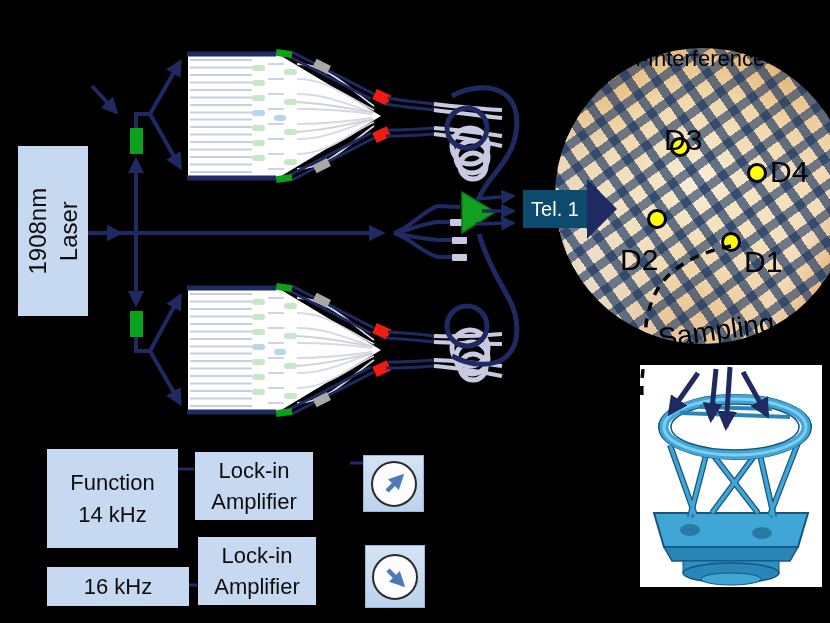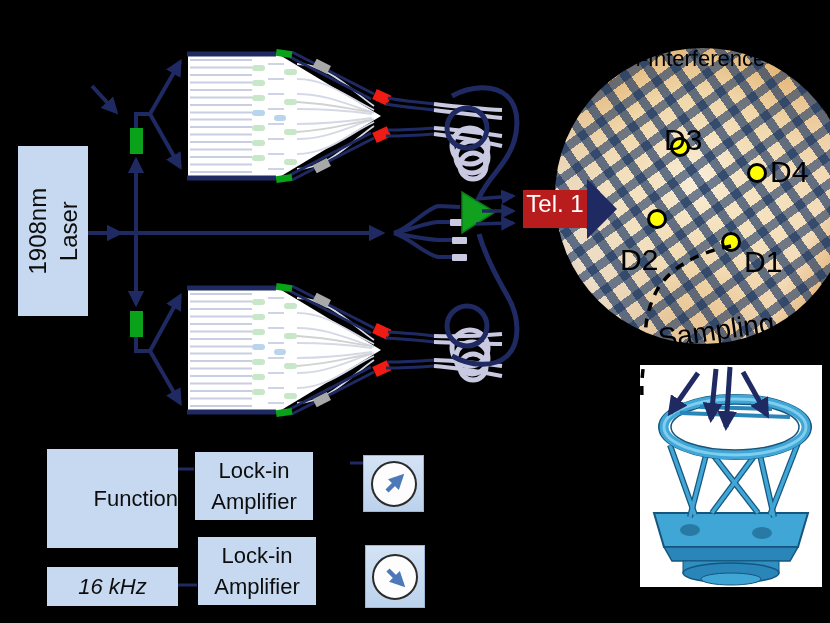--- a/index.html
+++ b/index.html
@@ -19,22 +19,22 @@
     position:absolute;left:18px;top:146px;width:70px;height:170px;
     background:#c6d9f0;display:flex;align-items:center;justify-content:center;
   }
   .laser .rot{
     transform:rotate(-90deg);white-space:nowrap;color:#0d0d0d;
     font-size:24px;line-height:1.3;text-align:center;
   }
   
   .tel1-box{
     position:absolute;left:523px;top:190px;width:64px;height:38px;
-    background:#b91c1c;color:#fff;font-size:24px;
-    display:flex;justify-content:center;
+    background:#0c4a6e;color:#fff;font-size:20px;
+    display:flex;align-items:center;justify-content:center;
   }
   .tel1-head{
     position:absolute;left:587px;top:179px;width:0;height:0;
     border-top:30px solid transparent;border-bottom:30px solid transparent;
     border-left:30px solid #1f2a63;
   }
   
   .fringe{
     position:absolute;left:555px;top:48px;width:296px;height:296px;border-radius:50%;
     background:
@@ -319,25 +319,26 @@
 
   <g stroke="#1f2a63" stroke-width="5" fill="none">
     <line x1="58" y1="8" x2="30" y2="48" marker-end="url(#ah2)"></line>
     <line x1="76" y1="4" x2="71" y2="54" marker-end="url(#ah2)"></line>
     <line x1="90" y1="2" x2="86" y2="62" marker-end="url(#ah2)"></line>
     <line x1="103" y1="7" x2="127" y2="50" marker-end="url(#ah2)"></line>
   </g>
 </svg>
 </div>
 
-<div class="bluebox z3" style="left:47px;top:449px;width:131px;height:99px;align-items:flex-end;">
+<div class="bluebox z3" style="left:47px;top:449px;width:131px;height:99px;">
   <div>Function</div>
-</div>
-
-<div class="bluebox z3" style="left:47px;top:567px;width:131px;height:39px;font-style:italic;">
+  <div>14 kHz</div>
+</div>
+
+<div class="bluebox z3" style="left:47px;top:567px;width:142px;height:39px;">
   <div>16 kHz</div>
 </div>
 
 <div class="bluebox z3" style="left:195px;top:452px;width:118px;height:68px;">
   <div>Lock-in</div>
   <div>Amplifier</div>
 </div>
 
 <div class="bluebox z3" style="left:198px;top:537px;width:118px;height:68px;">
   <div>Lock-in</div>

